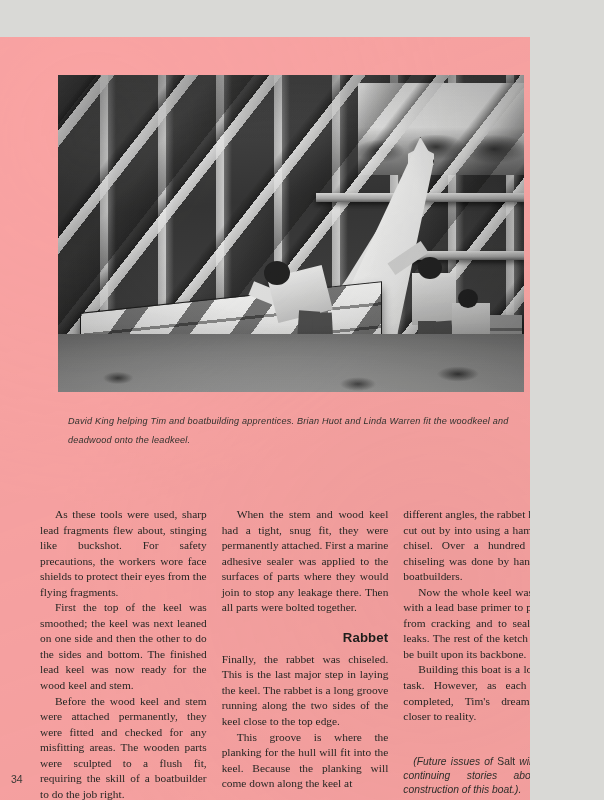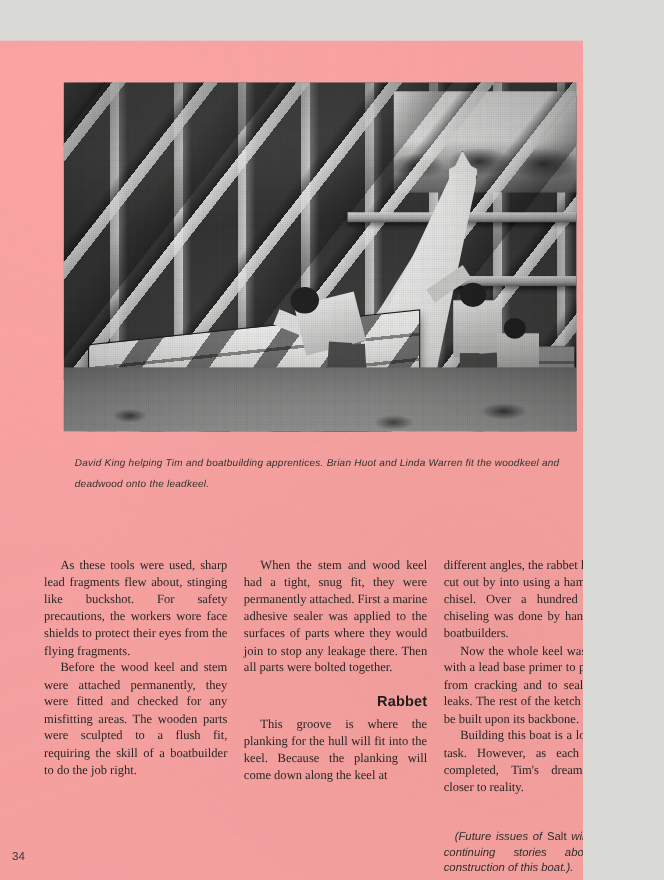--- a/index.html
+++ b/index.html
@@ -376,26 +376,28 @@
     <div class="photo-shade"></div>
     <div class="halftone"></div>
   </div>
 
   <div class="caption">David King helping Tim and boatbuilding apprentices. Brian Huot and Linda Warren fit the woodkeel and deadwood onto the  leadkeel.</div>
 
   <div class="columns">
 
     <div class="col">
       <p>As these tools were used, sharp lead fragments flew about, stinging like buckshot. For safety precautions, the workers wore face shields to protect their eyes from the flying fragments.</p>
+      <p>First the top of the keel was smoothed; the keel was next leaned on one side and then the other to do the sides and bottom. The finished lead keel was now ready for the wood keel and stem.</p>
       <p>Before the wood keel and stem were attached permanently, they were fitted and checked for any misfitting areas. The wooden parts were sculpted to a flush fit, requiring the skill of a boatbuilder to do the job right.</p>
     </div>
 
     <div class="col">
       <p>When the stem and wood keel had a tight, snug fit, they were permanently attached. First a marine adhesive sealer was applied to the surfaces of parts where they would join to stop any leakage there. Then all parts were bolted together.</p>
       <div class="section-head">Rabbet</div>
+      <p class="no-indent">Finally, the rabbet was chiseled. This is the last major step in laying the keel. The rabbet is a long groove running along the two sides of the keel close to the top edge.</p>
       <p>This groove is where the planking for the hull will fit into the keel. Because the planking will come down along the keel at</p>
     </div>
 
     <div class="col">
       <p class="no-indent">different angles, the rabbet had to be cut out by into using a hammer and chisel. Over a hundred feet of chiseling was done by hand by the boatbuilders.</p>
       <p>Now the whole keel was painted with a lead base primer to prevent it from cracking and to seal it from leaks. The rest of the ketch can now be built upon its backbone.</p>
       <p>Building this boat is a long, hard task. However, as each part is completed, Tim's dream comes closer to reality.</p>
       <div class="endnote"><span>(Future issues of </span><span class="roman">Salt</span><span> will feature continuing stories about the construction of this boat.).</span></div>
     </div>
 

